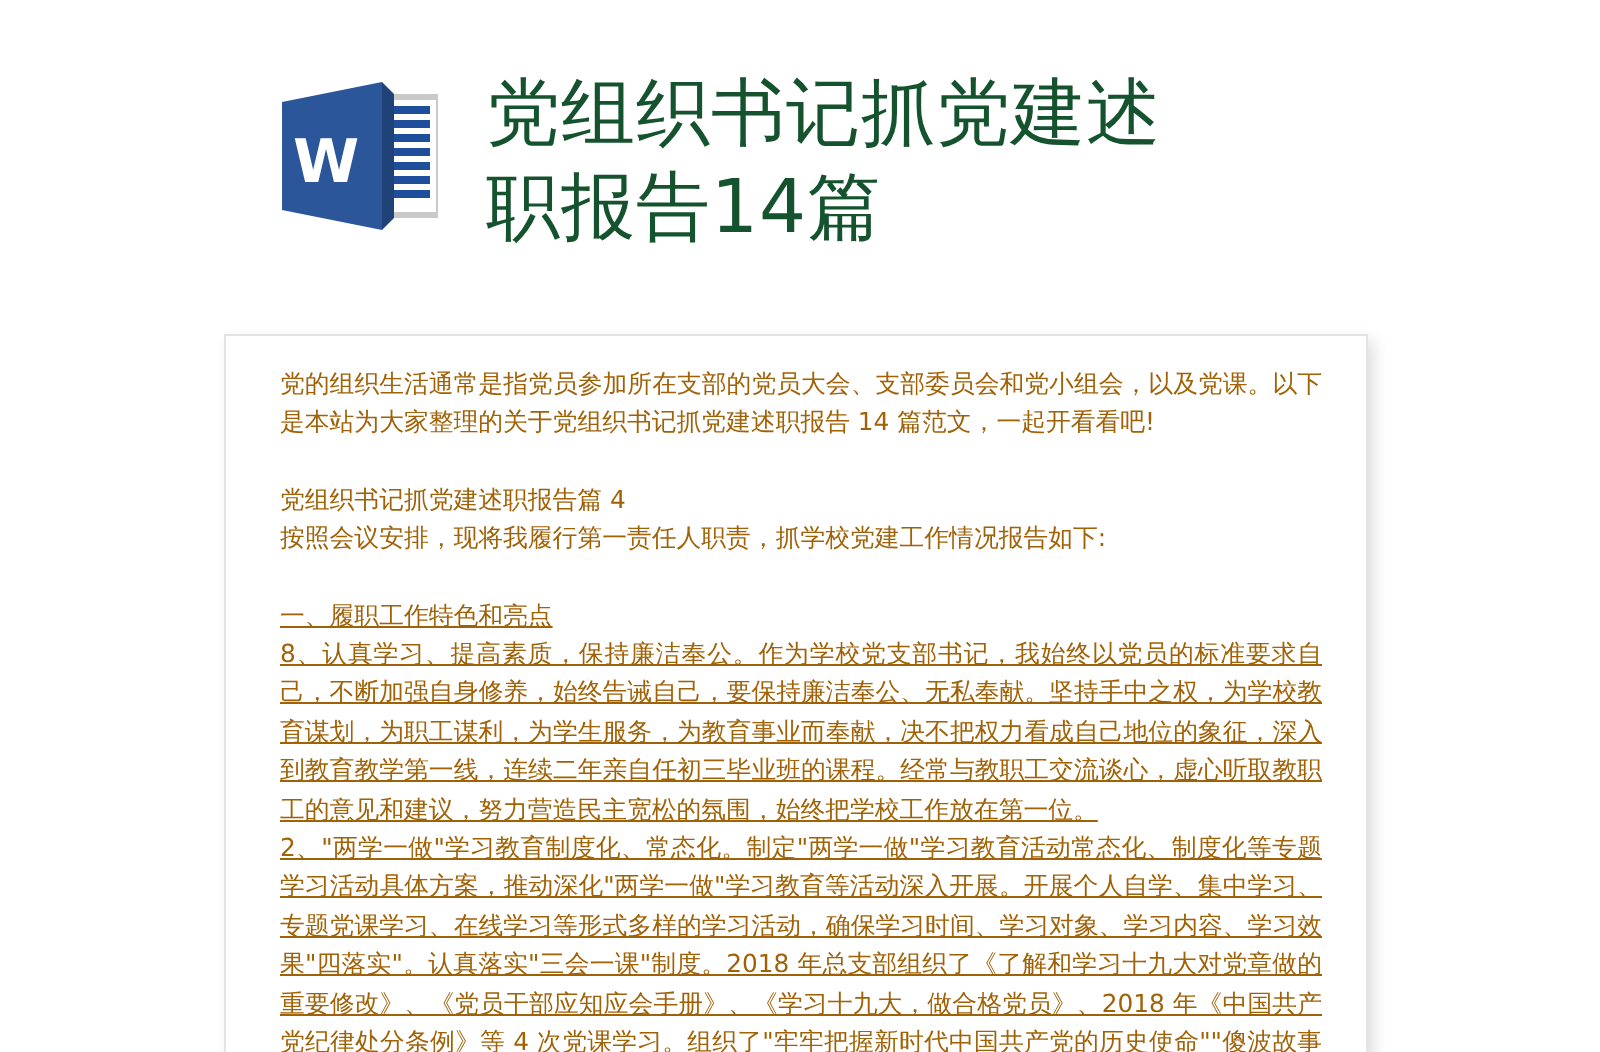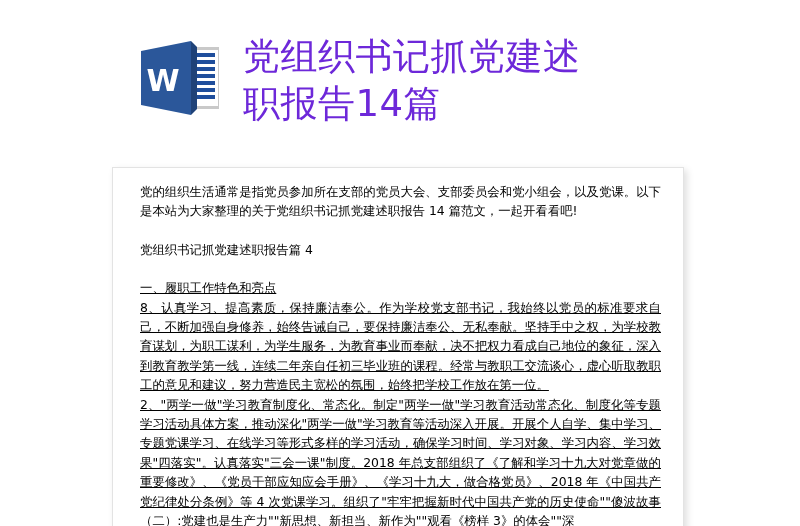--- a/index.html
+++ b/index.html
@@ -41,21 +41,21 @@
     flex: 0 0 92px;
     margin-top: 2px;
   }
   .word-icon svg { display: block; }
 
   .doc-title {
     font-size: 37px;
     line-height: 47px;
     font-weight: 400;
     letter-spacing: 0.5px;
-    color: #6d28d9;
+    color: #14532d;
     margin: 0;
     padding-top: 0px;
     white-space: pre-line;
     font-family: "DejaVu Sans", "Liberation Sans", sans-serif;
   }
 
   
   .doc-card {
     position: absolute;
     left: 112px;
@@ -68,21 +68,21 @@
     overflow: hidden;
   }
 
   .doc-inner {
     padding: 14px 22px 0 27px;
   }
 
   .doc-text {
     font-size: 12.4px;
     line-height: 19.4px;
-    color: #000000;
+    color: #a16207;
     margin: 0;
     text-align: justify;
     text-justify: inter-ideograph;
     font-family: "DejaVu Sans", "Liberation Sans", sans-serif;
     white-space: pre-wrap;
     word-break: break-all;
   }
   .doc-text + .doc-text { margin-top: 0; }
 
   .para-gap { height: 19px; }
@@ -127,20 +127,21 @@
 
   <div class="doc-card">
     <div class="doc-inner">
 
       <p class="doc-text block-intro">党的组织生活通常是指党员参加所在支部的党员大会、支部委员会和党小组会，以及党课。以下是本站为大家整理的关于党组织书记抓党建述职报告 14 篇范文，一起开看看吧!</p>
 
       <div class="para-gap"></div>
 
       <p class="doc-text block-heading">党组织书记抓党建述职报告篇 4</p>
 
+      <p class="doc-text block-heading">按照会议安排，现将我履行第一责任人职责，抓学校党建工作情况报告如下:</p>
 
       <div class="para-gap"></div>
 
       <p class="doc-text block-section">一、履职工作特色和亮点</p>
 
       <p class="doc-text block-section">8、认真学习、提高素质，保持廉洁奉公。作为学校党支部书记，我始终以党员的标准要求自己，不断加强自身修养，始终告诫自己，要保持廉洁奉公、无私奉献。坚持手中之权，为学校教育谋划，为职工谋利，为学生服务，为教育事业而奉献，决不把权力看成自己地位的象征，深入到教育教学第一线，连续二年亲自任初三毕业班的课程。经常与教职工交流谈心，虚心听取教职工的意见和建议，努力营造民主宽松的氛围，始终把学校工作放在第一位。</p>
 
       <p class="doc-text block-section">2、"两学一做"学习教育制度化、常态化。制定"两学一做"学习教育活动常态化、制度化等专题学习活动具体方案，推动深化"两学一做"学习教育等活动深入开展。开展个人自学、集中学习、专题党课学习、在线学习等形式多样的学习活动，确保学习时间、学习对象、学习内容、学习效果"四落实"。认真落实"三会一课"制度。2018 年总支部组织了《了解和学习十九大对党章做的重要修改》、《党员干部应知应会手册》、《学习十九大，做合格党员》、2018 年《中国共产党纪律处分条例》等 4 次党课学习。组织了"牢牢把握新时代中国共产党的历史使命""傻波故事（二）:党建也是生产力""新思想、新担当、新作为""观看《榜样 3》的体会""深</p>
 
     </div>

